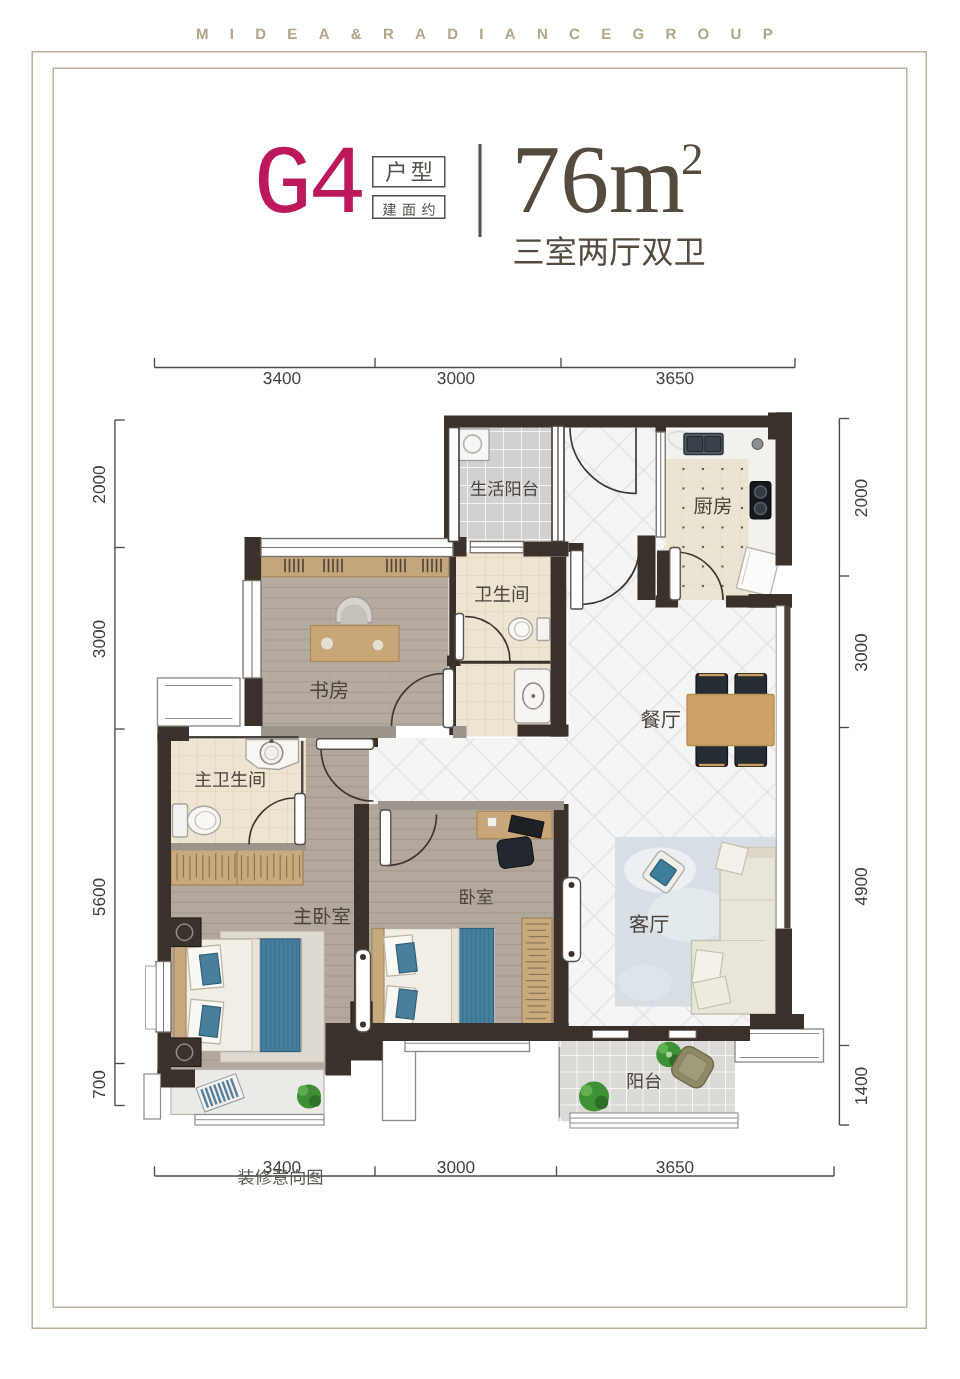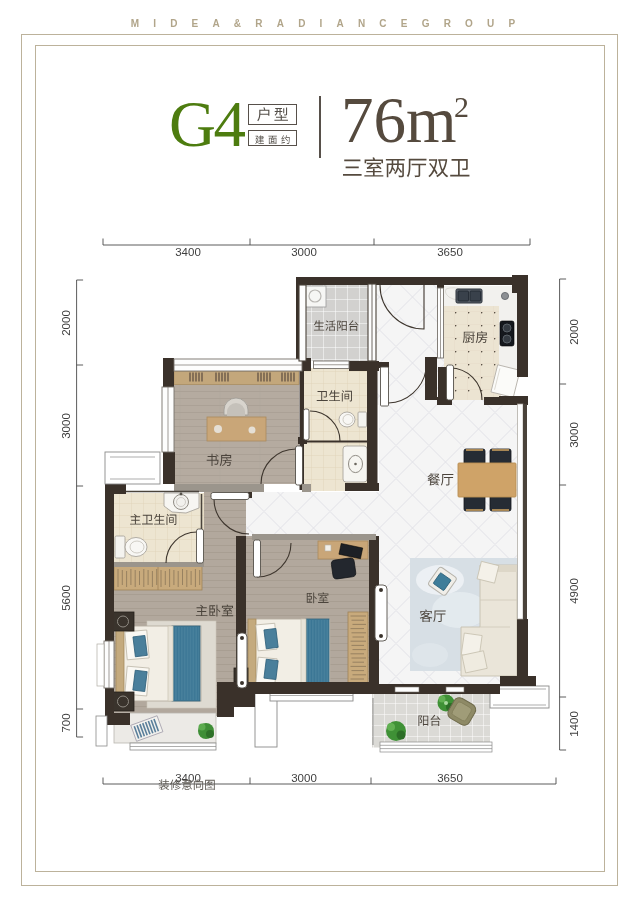--- a/index.html
+++ b/index.html
@@ -1,20 +1,20 @@
 <!DOCTYPE html>
 <html><head><meta charset="utf-8"><style>
 html,body{margin:0;padding:0;background:#ffffff;width:640px;height:919px;overflow:hidden;}
 body{position:relative;font-family:"Liberation Sans",sans-serif;}
 .abs{position:absolute;}
 </style></head><body>
 <div class="abs" style="left:0;top:18px;width:660px;text-align:center;font-size:10px;letter-spacing:14.2px;color:#b1a58a;font-weight:bold;">MIDEA&amp;RADIANCEGROUP</div>
 <div class="abs" style="left:21px;top:34px;width:595px;height:850px;border:1px solid #bcb29b;"></div>
 <div class="abs" style="left:35px;top:45px;width:568px;height:825px;border:1px solid #bcb29b;"></div>
-<div class="abs" style="left:169px;top:92px;width:85px;font-family:Liberation Serif, serif;font-size:65px;line-height:1;letter-spacing:-2.5px;color:#4d7c0f;">G4</div>
+<div class="abs" style="left:169px;top:92px;width:85px;font-family:Liberation Mono, monospace;font-size:65px;line-height:1;letter-spacing:-2.5px;color:#be185d;">G4</div>
 <div class="abs" style="left:248px;top:104px;width:47px;height:19px;border:1px solid #57504a;"></div>
 <div class="abs" style="left:248px;top:130px;width:47px;height:14px;border:1px solid #57504a;"></div>
 <div class="abs" style="left:319px;top:96px;width:1.5px;height:62px;background:#57504a;"></div>
 <div class="abs" style="left:341px;top:88px;font-family:'Liberation Serif',serif;font-size:65px;line-height:1;color:#554a3e;">76m</div>
 <div class="abs" style="left:454px;top:92px;font-family:'Liberation Serif',serif;font-size:30px;line-height:1;color:#554a3e;">2</div>
 <svg class="abs" style="left:0;top:0;" width="640" height="919" viewBox="0 0 640 919">
 
 <pattern id="marble" width="33" height="33" patternUnits="userSpaceOnUse">
  <rect width="33" height="33" fill="#f5f5f5"></rect>
  <path d="M16.5 0 L33 16.5 L16.5 33 L0 16.5 Z" fill="none" stroke="#e2e2e7" stroke-width="1"></path>

